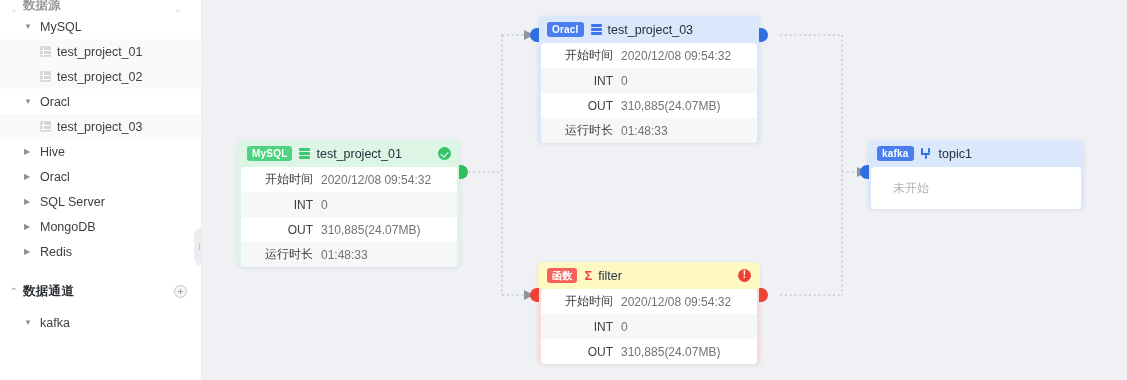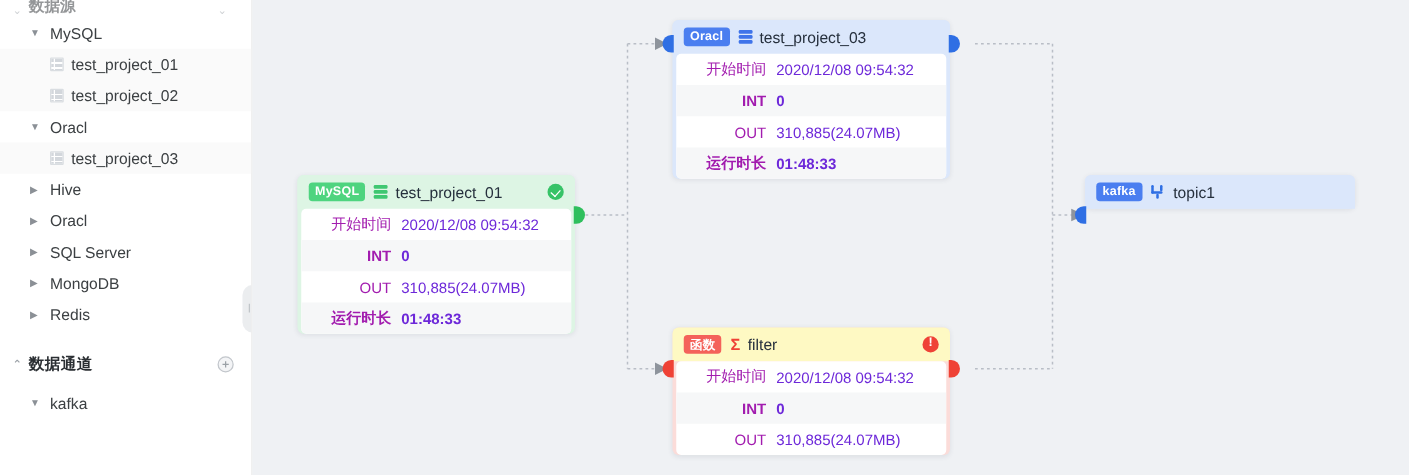--- a/index.html
+++ b/index.html
@@ -95,23 +95,23 @@
     height: 15px; padding: 0 5px; border-radius: 3px;
     font-size: 10px; color: #ffffff; font-weight: bold;
     letter-spacing: .2px; margin-right: 7px; flex: 0 0 auto;
   }
   .hdr .type-icon { margin-right: 6px; display:flex; align-items:center; flex:0 0 auto;}
   .hdr .title { flex: 1; color: #26303d; font-size: 12.5px; }
   .hdr .status { flex: 0 0 auto; display:flex; align-items:center; }
 
   .body { background: #ffffff; border-radius: 0 0 5px 5px; overflow: hidden; }
   .row { display: flex; align-items: center; height: 25px; font-size: 12px; }
-  .row.shaded { background: #f6f7f8; font-weight: bold; }
-  .row .k { width: 80px; text-align: right; color: #a21caf; padding-right: 8px; flex: 0 0 80px; }
-  .row .v { color: #6d28d9; }
+  .row.shaded { background: #f6f7f8; }
+  .row .k { width: 80px; text-align: right; color: #404040; padding-right: 8px; flex: 0 0 80px; }
+  .row .v { color: #737373; }
   .row.single { height: 42px; padding-left: 22px; color: #aeb3b8; }
 
   
   .node.green  { box-shadow: 0 0 0 0 transparent; }
   .node.green  .hdr { background: #ddf5e4; }
   .node.green  .shell { background: #ddf5e4; border-radius:5px; padding-bottom: 0; }
   .node.blue   .hdr { background: #dbe7fb; }
   .node.red    .hdr { background: #fef9c3; }
   .node.kafka  .hdr { background: #dbe7fb; }
 
@@ -378,18 +378,21 @@
           <span class="type-icon">
             <span class="branch-icon">
               <b style="left:0;top:0;width:2px;height:7px;border-radius:1px"></b>
               <b style="left:0;top:5px;width:9px;height:2px;border-radius:1px"></b>
               <b style="left:7px;top:0;width:2px;height:5px;border-radius:1px"></b>
               <b style="left:4px;top:7px;width:2px;height:4px;border-radius:1px"></b>
             </span>
           </span>
           <span class="title">topic1</span>
         </div>
+        <div class="body">
+          <div class="row single">未开始</div>
+        </div>
       </div>
       <span class="port in b" style="left:-8px; top:25px;"></span>
     </div>
 
   </main>
 </div>
 
 </body></html>

